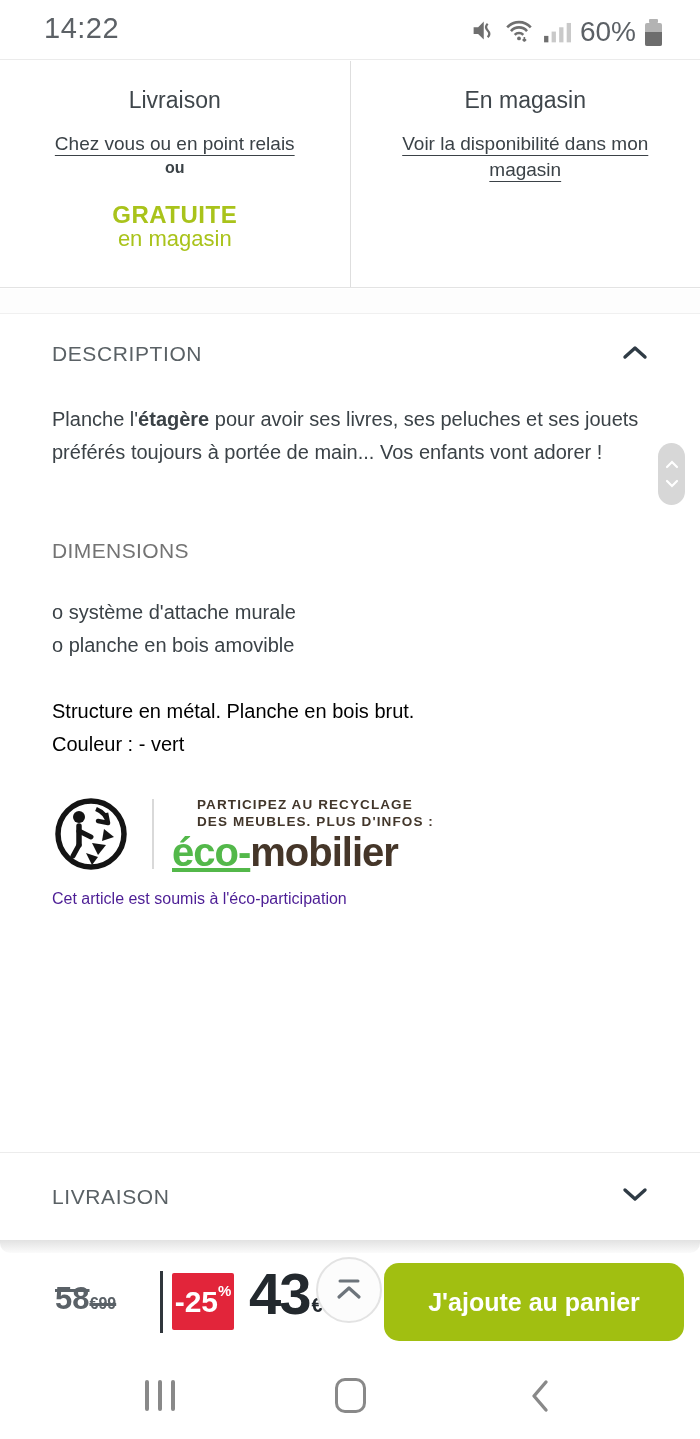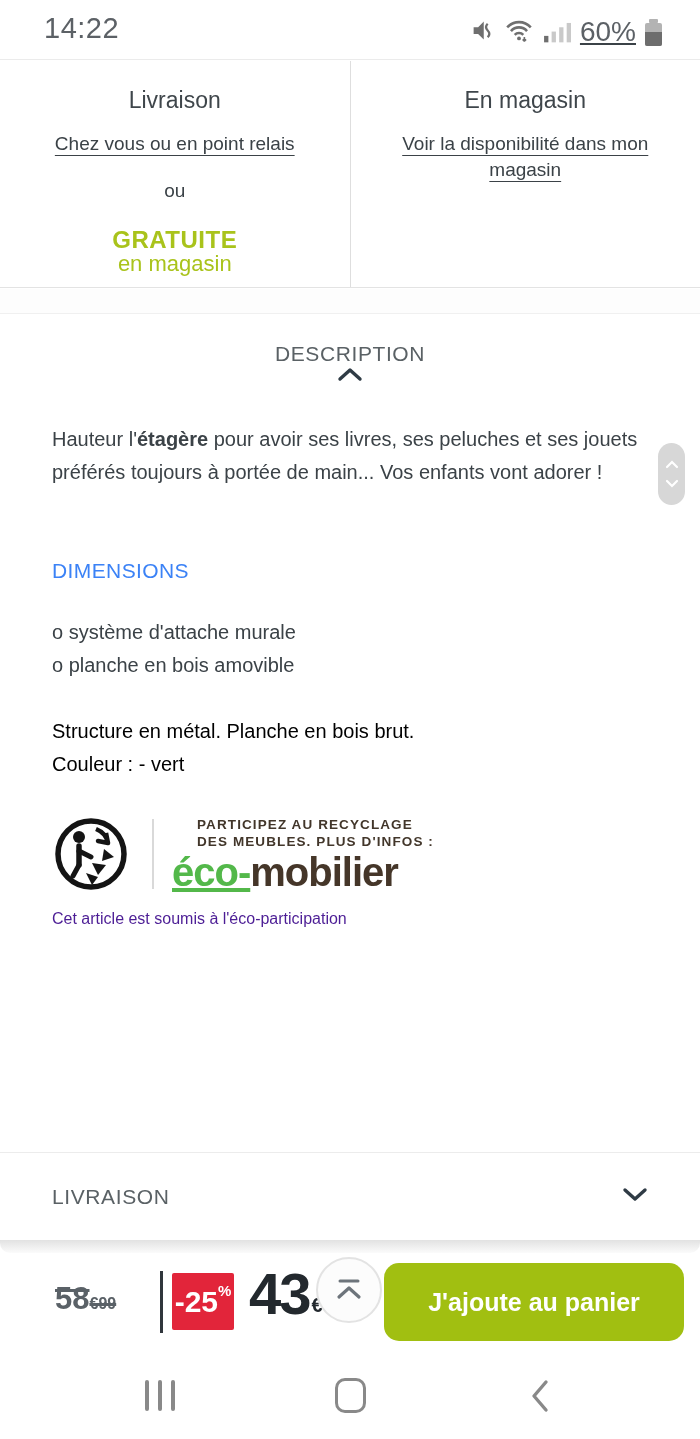--- a/index.html
+++ b/index.html
@@ -4,52 +4,52 @@
 <style>
   * { margin:0; padding:0; box-sizing:border-box; }
   html,body { background:#ffffff; }
   body { font-family:"Liberation Sans", sans-serif; color:#3b4247; }
   .screen { position:relative; width:700px; height:1439px; background:#ffffff; overflow:hidden; margin:0 auto; }
 
   
   .status-bar { position:absolute; top:0; left:0; right:0; height:60px; background:#fff;
     display:flex; align-items:center; border-bottom:1px solid #ebebeb; }
   .status-time { position:absolute; left:44px; top:12px; font-size:29px; color:#5c6166; letter-spacing:.5px; }
-  .status-icons { position:absolute; right:38px; top:0; height:64px; display:flex; align-items:center; gap:9px;text-decoration:underline; }
+  .status-icons { position:absolute; right:38px; top:0; height:64px; display:flex; align-items:center; gap:9px; }
   .status-pct { font-size:28px; color:#5c6166; }
   .battery { position:relative; width:17px; height:27px; }
   .battery .tip { position:absolute; top:0; left:4px; width:9px; height:4px; background:#b3b3b3; border-radius:1px; }
   .battery .body { position:absolute; top:4px; left:0; width:17px; height:23px; background:#b3b3b3; border-radius:2px; overflow:hidden; }
   .battery .fill { position:absolute; bottom:0; left:0; width:100%; height:60%; background:#6d6d6d; }
 
   
   .delivery { position:absolute; top:61px; left:0; right:0; height:227px; display:flex; border-bottom:1px solid #e3e3e3; background:#fff; }
   .delivery-col { flex:1; text-align:center; padding-top:26px; }
   .delivery-col.left { border-right:1px solid #dedede; }
   .delivery-title { font-size:23px; color:#3f464b; }
   .delivery-link { display:inline-block; margin-top:17px; font-size:19px; color:#3b4247; text-decoration:underline; text-underline-offset:5px; cursor:pointer; line-height:26px; max-width:300px; }
-  .delivery-or { margin-top:23px; font-size:19px; color:#3b4247; }
+  .delivery-or { margin-top:2px; font-size:16px; color:#3b4247;font-weight:bold; }
   .free-block { margin-top:26px; line-height:24px; }
   .free-main { font-size:24px; font-weight:700; color:#a9c31b; letter-spacing:.5px; }
   .free-sub { font-size:22px; color:#a9c31b; }
 
   
   .gap-strip { position:absolute; top:289px; left:0; right:0; height:25px; background:#fdfdfd; border-bottom:1px solid #f0f0f0; }
 
   
   .desc-card { position:absolute; top:315px; left:0; right:0; height:837px; background:#fff; padding:0 52px; }
   .sect-header { display:flex; align-items:center; justify-content:space-between; cursor:pointer; }
-  .desc-card .sect-header { margin-top:27px;flex-direction:column; }
+  .desc-card .sect-header { margin-top:27px; }
   .sect-title { font-size:21px; color:#5a6165; letter-spacing:.6px; }
   .chev { display:inline-block; }
   .desc-para { margin-top:37px; font-size:20px; line-height:33px; color:#3b4247; max-width:600px; }
   .desc-para b { font-weight:700; }
   .scroll-pill { position:absolute; right:15px; top:128px; width:27px; height:62px; background:#d7d7d7; border-radius:14px;
     display:flex; flex-direction:column; align-items:center; justify-content:center; gap:10px; }
-  .sub-heading { margin-top:70px; font-size:21px; color:#3b82f6; letter-spacing:.4px; }
+  .sub-heading { margin-top:70px; font-size:21px; color:#737373; letter-spacing:.4px; }
   .dim-line { margin-top:33px; font-size:20px; color:#3b4247; line-height:33px; }
   .bullets { margin-top:33px; font-size:20px; color:#3b4247; line-height:33px; }
   .materials { margin-top:33px; font-size:20px; color:#000000; line-height:33px; }
 
   .eco-row { margin-top:34px; display:flex; align-items:center; height:78px; }
   .eco-logo { width:78px; height:78px; flex:0 0 auto; }
   .eco-sep { width:2px; height:70px; background:#d9d9d9; margin:0 18px 0 22px; }
   .eco-text { line-height:1; }
   .eco-caps { font-size:13.5px; font-weight:700; color:#42362a; letter-spacing:1.1px; line-height:17px; padding-left:25px; }
   .eco-brand { margin-top:2px; font-size:40px; font-weight:600; letter-spacing:-1px; }
@@ -152,21 +152,21 @@
   <div class="desc-card">
     <div class="sect-header">
       <span class="sect-title">DESCRIPTION</span>
       <span class="chev">
         <svg width="26" height="16" viewBox="0 0 26 16" fill="none">
           <path d="M3 13 13 4l10 9" stroke="#2f3b45" stroke-width="3.4" stroke-linecap="round" stroke-linejoin="round" fill="none"></path>
         </svg>
       </span>
     </div>
 
-    <p class="desc-para"><span>Hauteur l'</span><b>étagère</b><span> pour avoir ses livres, ses peluches et ses jouets préférés toujours à portée de main... Vos enfants vont adorer !</span></p>
+    <p class="desc-para"><span>Planche l'</span><b>étagère</b><span> pour avoir ses livres, ses peluches et ses jouets préférés toujours à portée de main... Vos enfants vont adorer !</span></p>
 
     <div class="scroll-pill">
       <svg width="14" height="9" viewBox="0 0 14 9">
           <path d="M2 7 7 2l5 5" stroke="#ffffff" stroke-width="2.2" fill="none" stroke-linecap="round"></path>
         </svg>
       <svg width="14" height="9" viewBox="0 0 14 9">
           <path d="M2 2l5 5 5-5" stroke="#ffffff" stroke-width="2.2" fill="none" stroke-linecap="round"></path>
         </svg>
     </div>
 

